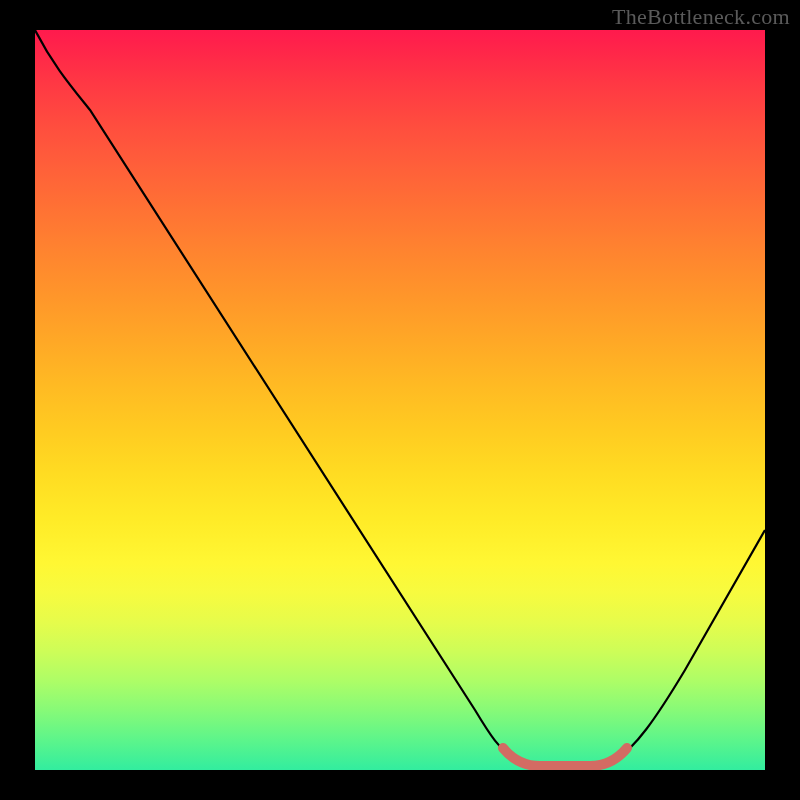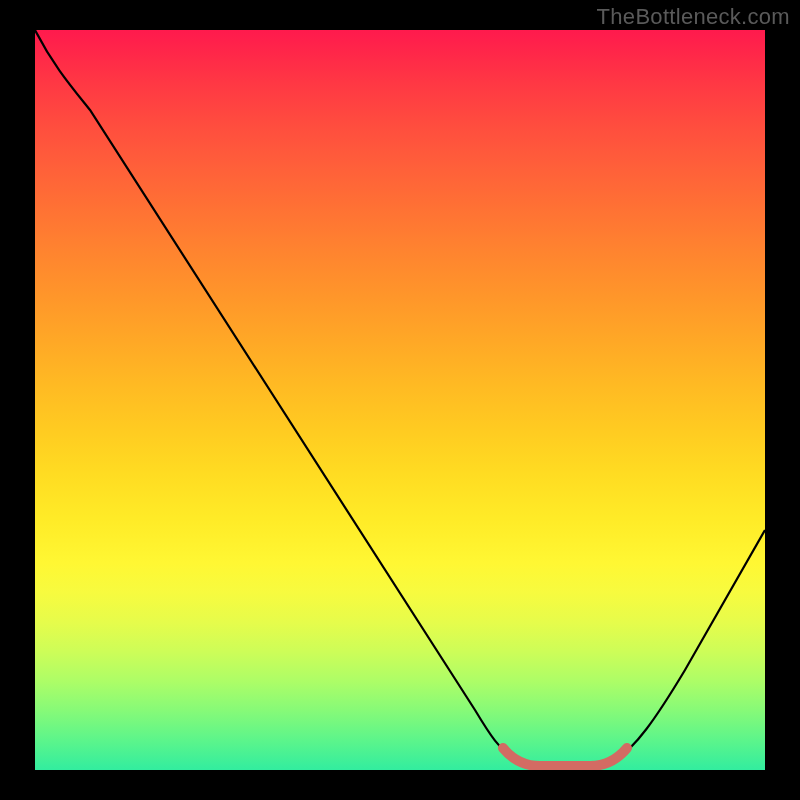--- a/index.html
+++ b/index.html
@@ -9,20 +9,21 @@
     height: 800px;
     background: #000;
     overflow: hidden;
     font-family: Arial, Helvetica, sans-serif;
   }
   .frame {
     position: relative;
     width: 800px;
     height: 680px;
     background: #000;
+    font-family: Liberation Serif, serif;
   }
   .watermark {
     position: absolute;
     top: 4px;
     right: 10px;
     color: #5a5a5a;
     font-size: 22px;
     font-weight: 500;
     letter-spacing: 0.3px;
     z-index: 3;

